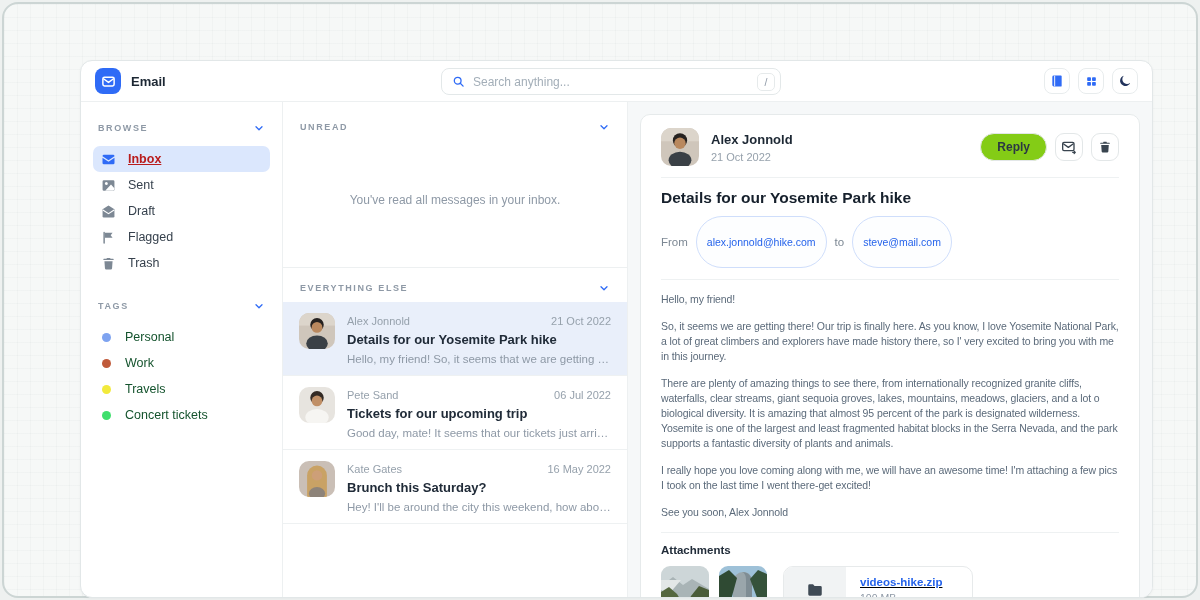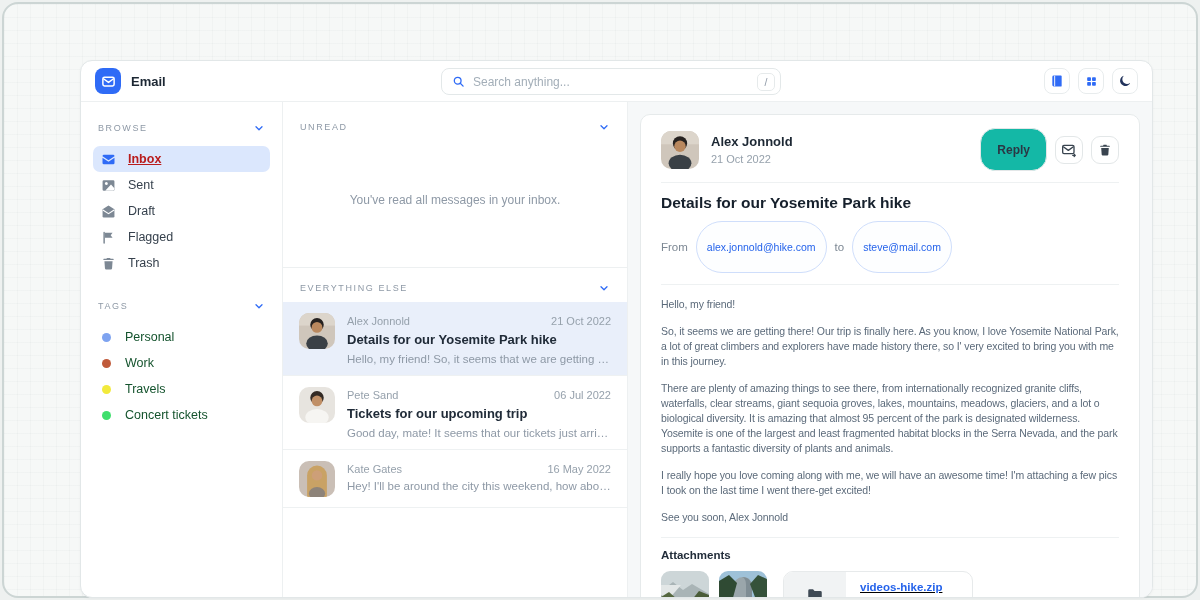--- a/index.html
+++ b/index.html
@@ -39,21 +39,21 @@
     background:#fff; display:flex; align-items:center; justify-content:center;
     color:#2f6bf6; cursor:pointer; }
   .icon-btn.moon { color:#22335c; }
 
   .app-body { flex:1; display:flex; min-height:0; }
 
   
   .sidebar { width:202px; min-width:202px; border-right:1px solid #edf0f1; padding:10px 12px; }
   .section-head { display:flex; justify-content:space-between; align-items:center;
     padding:10px 5px 12px 5px; }
-  .section-label { font-size:9px; font-weight:normal; letter-spacing:1.6px; color:#8e99a6; }
+  .section-label { font-size:9px; font-weight:bold; letter-spacing:1.6px; color:#8e99a6; }
   .chev { color:#2f6bf6; display:flex; cursor:pointer; }
   .nav-item { display:flex; align-items:center; gap:12px; height:26px; padding:0 8px;
     border-radius:7px; font-size:12.5px; color:#36414d; cursor:pointer; }
   .nav-item .nicon { width:15px; height:15px; color:#7d8894; display:flex; }
   .nav-item.active { background:#dbe7fd; color:#b91c1c; font-weight:bold;text-decoration:underline; }
   .nav-item.active .nicon { color:#2f6bf6; }
   .tags-block { margin-top:14px; }
   .tag-item { display:flex; align-items:center; gap:14px; height:26px; padding:0 9px;
     font-size:12.5px; color:#14532d; cursor:pointer; }
   .dot { width:9px; height:9px; border-radius:50%; flex-shrink:0; }
@@ -79,22 +79,22 @@
 
   
   .reading-pane { flex:1; background:#f6f8f9; padding:12px; min-width:0; }
   .email-card { background:#fff; border:1px solid #e6eaeb; border-radius:10px;
     padding:13px 20px 14px; }
   .detail-header { display:flex; align-items:center; gap:12px; }
   .avatar.lg { width:38px; height:38px; }
   .sender-name { font-size:13px; font-weight:bold; color:#1c2733; }
   .sender-date { font-size:11px; color:#96a1ac; margin-top:4px; }
   .detail-actions { margin-left:auto; display:flex; align-items:center; gap:8px; }
-  .reply-btn { height:43px; padding:0 16px; border:1px solid #e3e7e8; border-radius:15px;
-    background:#14b8a6; font-family:inherit; font-size:12px; font-weight:bold; color:#2b3744; cursor:pointer; }
+  .reply-btn { height:28px; padding:0 16px; border:1px solid #e3e7e8; border-radius:15px;
+    background:#84cc16; font-family:inherit; font-size:12px; font-weight:bold; color:#2b3744; cursor:pointer; }
   .act-btn { width:28px; height:28px; border:1px solid #e3e7e8; border-radius:9px;
     background:#fff; display:flex; align-items:center; justify-content:center;
     color:#39444f; cursor:pointer; }
   .divider { border-top:1px solid #eef1f2; margin:11px 0; }
   .subject-line { font-size:15.5px; font-weight:bold; color:#16202c; margin:4px 0 9px; }
   .fromto { display:flex; align-items:center; gap:8px; font-size:11.5px; color:#7d8894; }
   .chip { border:1px solid #cfdefb; color:#2563eb; border-radius:999px; padding:19px 10px;
     font-size:10.5px; background:#fdfeff; cursor:pointer; }
   .mail-body p { font-size:10.5px; line-height:15px; letter-spacing:-0.1px;
     color:#5b6a7a; margin:12px 0; }
@@ -389,20 +389,21 @@
           <span class="avatar">
               <svg width="36" height="36">
                 <use href="#av-kate"></use>
               </svg>
             </span>
           <div class="email-meta">
             <div class="email-top">
               <span>Kate Gates</span>
               <span>16 May 2022</span>
             </div>
+            <div class="email-subject">Brunch this Saturday?</div>
             <div class="email-preview">Hey! I'll be around the city this weekend, how about a...</div>
           </div>
         </div>
       </div>
     </div>
 
     <div class="reading-pane">
       <div class="email-card">
 
         <div class="detail-header">

